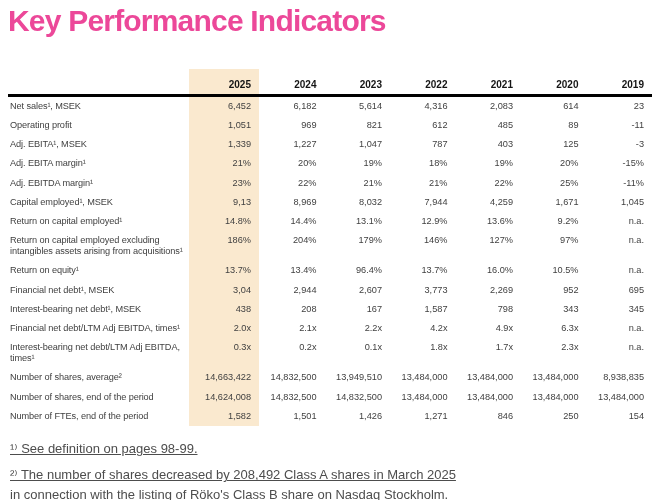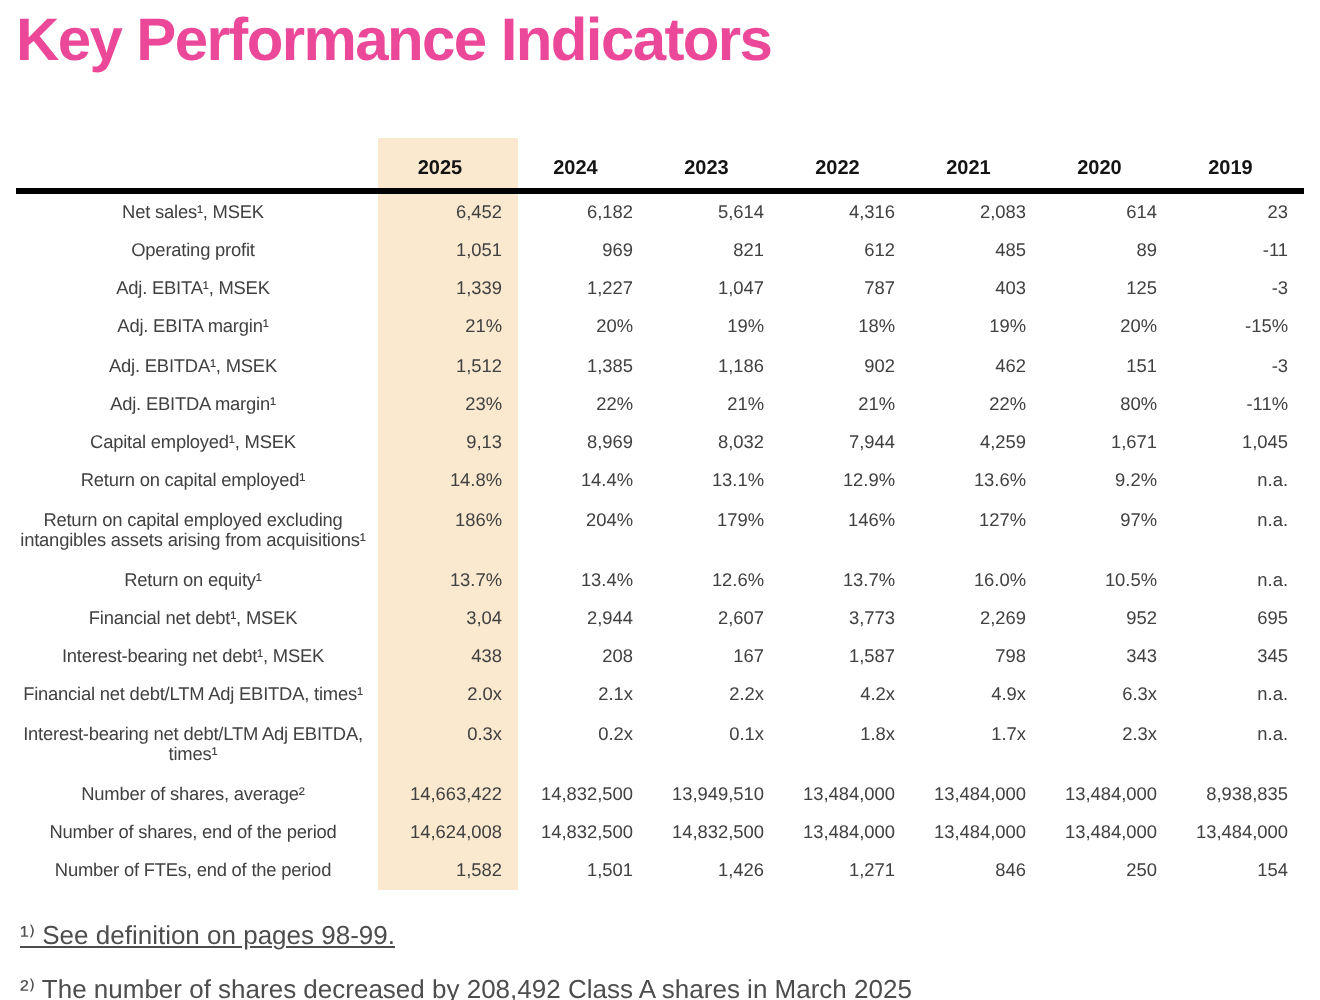--- a/index.html
+++ b/index.html
@@ -25,34 +25,34 @@
     color: #414141;
   }
   col.c-label   { width: 181px; }
   col.c-hl      { width: 70px; }
   col.c-year    { width: 65.5px; }
 
   .kpi th {
     font-size: 10px;
     font-weight: bold;
     color: #141414;
-    text-align: center;
+    text-align: right;
     vertical-align: bottom;
     padding: 10px 8px 4px 0;
     border-bottom: 3px solid #000;
   }
   .kpi th.lblh { text-align: left; padding-left: 2px; }
 
   .kpi td {
     vertical-align: top;
     padding: 4.2px 8px 4.2px 0;
     line-height: 1.18;
   }
   .kpi td.lbl {
-    text-align: center;
+    text-align: left;
     padding-left: 2px;
     padding-right: 6px;
     letter-spacing: -0.1px;
   }
   .kpi td.num { text-align: right; }
   .hl { background: #fae9cf; }
 
   .footnotes { margin-top: 13px; padding-left: 2px; }
   .fn {
     font-size: 13px;
@@ -128,37 +128,27 @@
         <td class="lbl">Adj. EBITA margin¹</td>
         <td class="num hl">21%</td>
         <td class="num">20%</td>
         <td class="num">19%</td>
         <td class="num">18%</td>
         <td class="num">19%</td>
         <td class="num">20%</td>
         <td class="num">-15%</td>
       </tr>
       <tr>
-        <td class="lbl">Adj. EBITDA¹, MSEK</td>
-        <td class="num hl">1,512</td>
-        <td class="num">1,385</td>
-        <td class="num">1,186</td>
-        <td class="num">902</td>
-        <td class="num">462</td>
-        <td class="num">151</td>
-        <td class="num">-3</td>
-      </tr>
-      <tr>
         <td class="lbl">Adj. EBITDA margin¹</td>
         <td class="num hl">23%</td>
         <td class="num">22%</td>
         <td class="num">21%</td>
         <td class="num">21%</td>
         <td class="num">22%</td>
-        <td class="num">80%</td>
+        <td class="num">25%</td>
         <td class="num">-11%</td>
       </tr>
       <tr>
         <td class="lbl">Capital employed¹, MSEK</td>
         <td class="num hl">9,13</td>
         <td class="num">8,969</td>
         <td class="num">8,032</td>
         <td class="num">7,944</td>
         <td class="num">4,259</td>
         <td class="num">1,671</td>
@@ -181,21 +171,21 @@
         <td class="num">179%</td>
         <td class="num">146%</td>
         <td class="num">127%</td>
         <td class="num">97%</td>
         <td class="num">n.a.</td>
       </tr>
       <tr>
         <td class="lbl">Return on equity¹</td>
         <td class="num hl">13.7%</td>
         <td class="num">13.4%</td>
-        <td class="num">12.6%</td>
+        <td class="num">96.4%</td>
         <td class="num">13.7%</td>
         <td class="num">16.0%</td>
         <td class="num">10.5%</td>
         <td class="num">n.a.</td>
       </tr>
       <tr>
         <td class="lbl">Financial net debt¹, MSEK</td>
         <td class="num hl">3,04</td>
         <td class="num">2,944</td>
         <td class="num">2,607</td>

